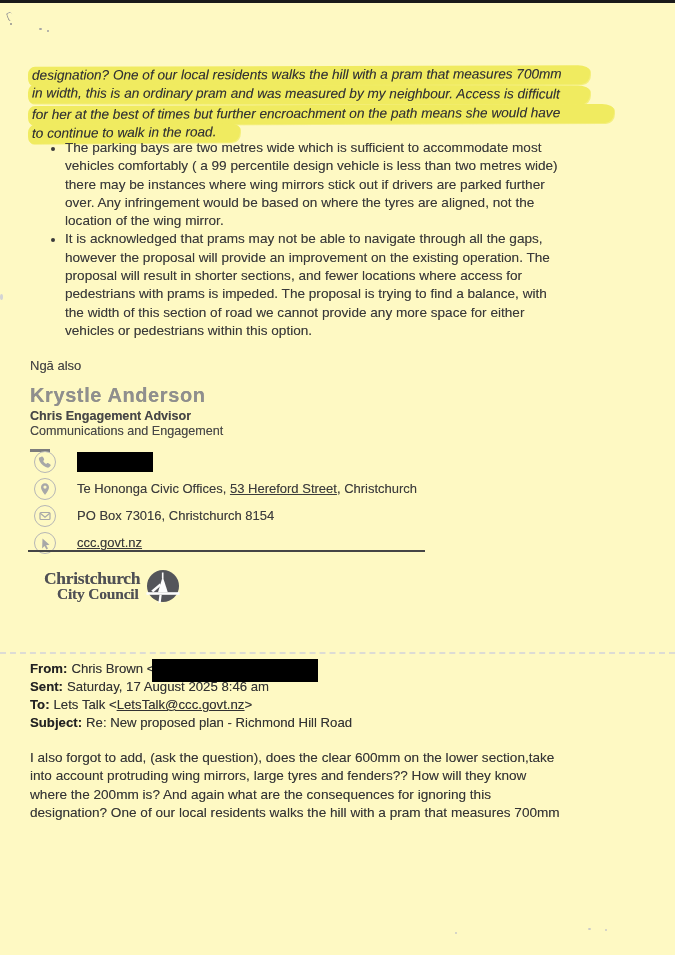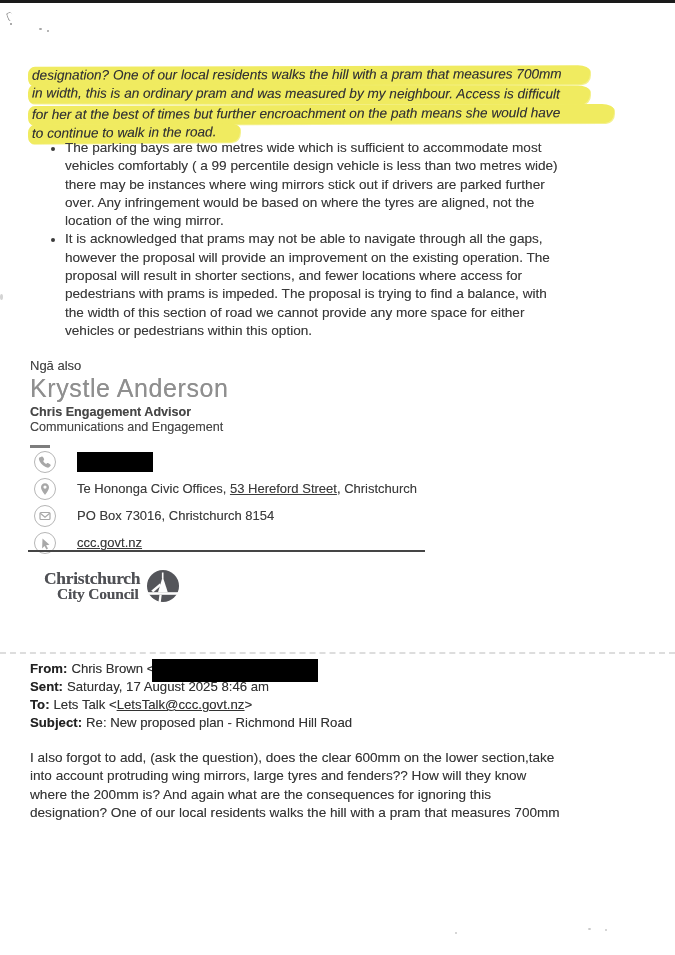--- a/index.html
+++ b/index.html
@@ -1,16 +1,16 @@
 <!DOCTYPE html>
 <html><head>
 <meta charset="utf-8">
 <style>
   html,body{margin:0;padding:0;background:#e8e8e8}
-  .page{position:relative;width:675px;height:955px;background:#ffffff;overflow:hidden;
+  .page{position:relative;width:675px;height:955px;background:#fef9c3;overflow:hidden;
         font-family:"Liberation Sans",sans-serif;color:#3a3a3a;
         text-shadow:0 0 .4px rgba(60,60,60,.45)}
 
   
   .scan-topbar{position:absolute;top:0;left:0;width:675px;height:3px;background:#1a1a1a}
   .speck{position:absolute;border-radius:50%}
   .mark-a{position:absolute;left:7px;top:12px;width:5px;height:8px;border-left:1.6px solid #8f8f8f;
           border-top:1.2px solid #a5a5a5;border-radius:40%;transform:rotate(-22deg)}
 
   
@@ -25,21 +25,21 @@
 
   
   .bullets{position:absolute;left:40px;top:139px;margin:0;padding-left:25px;
            font-size:13.6px;line-height:18.3px}
   .bullets li{white-space:pre-line}
   .bullets li::marker{color:#3a3a3a;font-size:12px}
 
   
   .sig{position:absolute;left:30px;top:358px}
   .sig-salutation{font-size:13px;color:#454545}
-  .sig-name{margin-top:1px;font-size:25px;font-weight:normal;color:#8f8f8f;letter-spacing:.6px}
+  .sig-name{margin-top:11px;font-size:20px;font-weight:bold;color:#8f8f8f;letter-spacing:.6px}
   .sig-title{font-size:12.6px;font-weight:bold;color:#474747;margin-top:2px}
   .sig-dept{font-size:12.6px;color:#474747;margin-top:1px}
   .sig-dash{margin-top:11px;width:20px;height:3px;background:#7d7d7d}
 
   
   .contact{position:absolute;left:34px;top:448px}
   .c-row{display:flex;align-items:center;height:27px;font-size:13px}
   .c-icon{width:22px;height:22px;border:1.4px solid #b6b6b6;border-radius:50%;
           display:flex;align-items:center;justify-content:center;box-sizing:border-box;flex:none}
   .c-icon svg{display:block}

